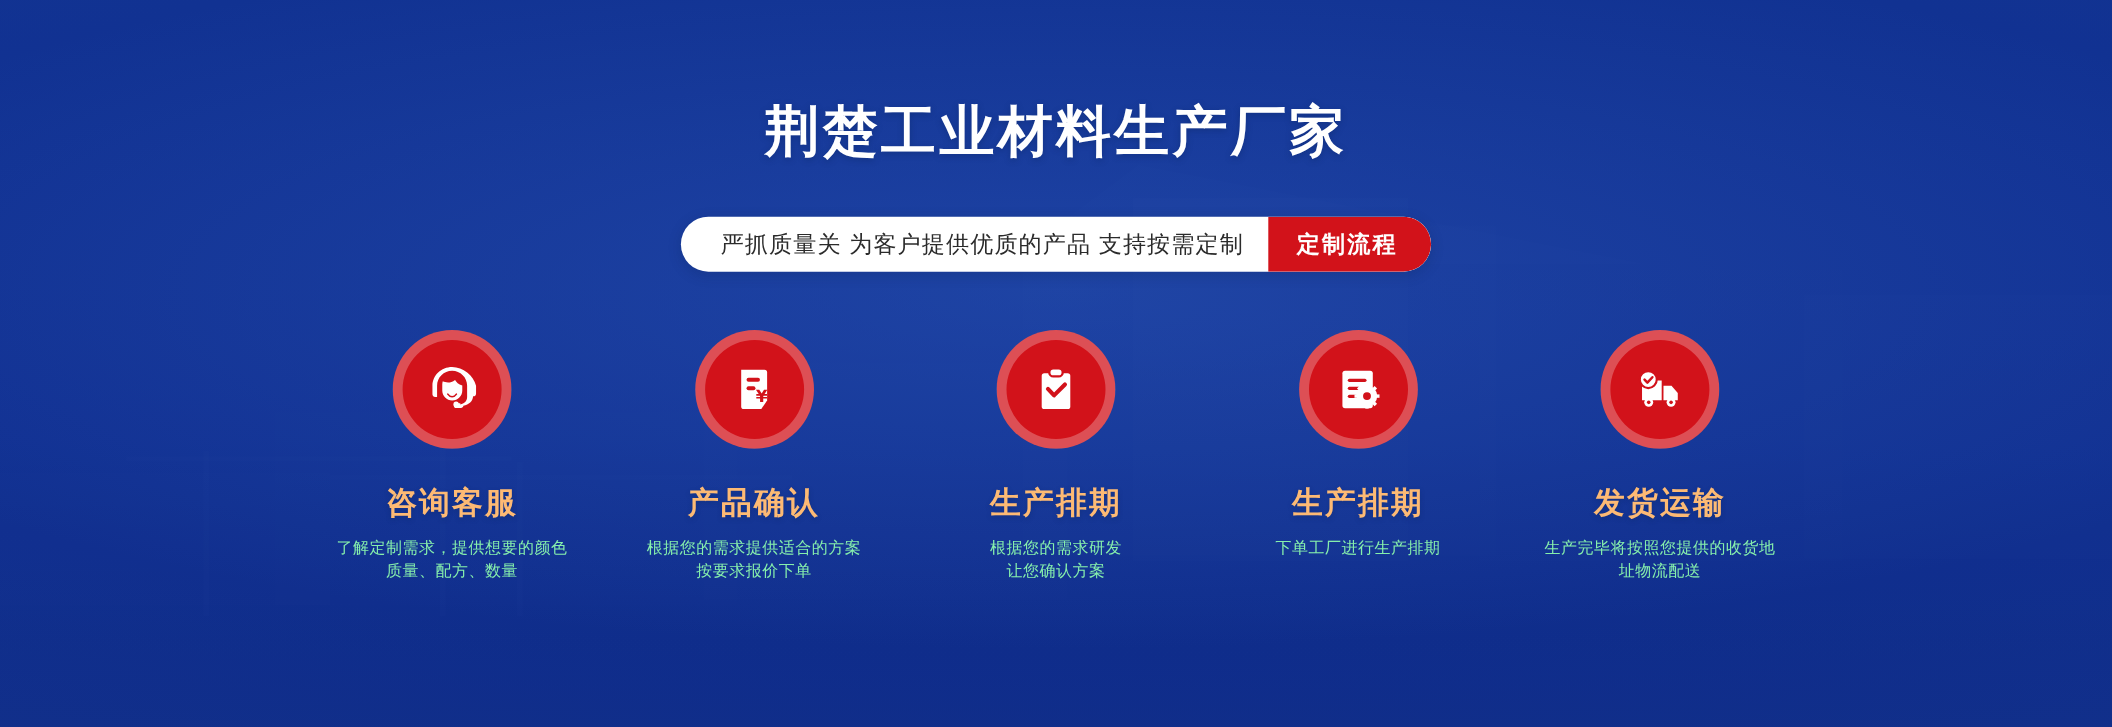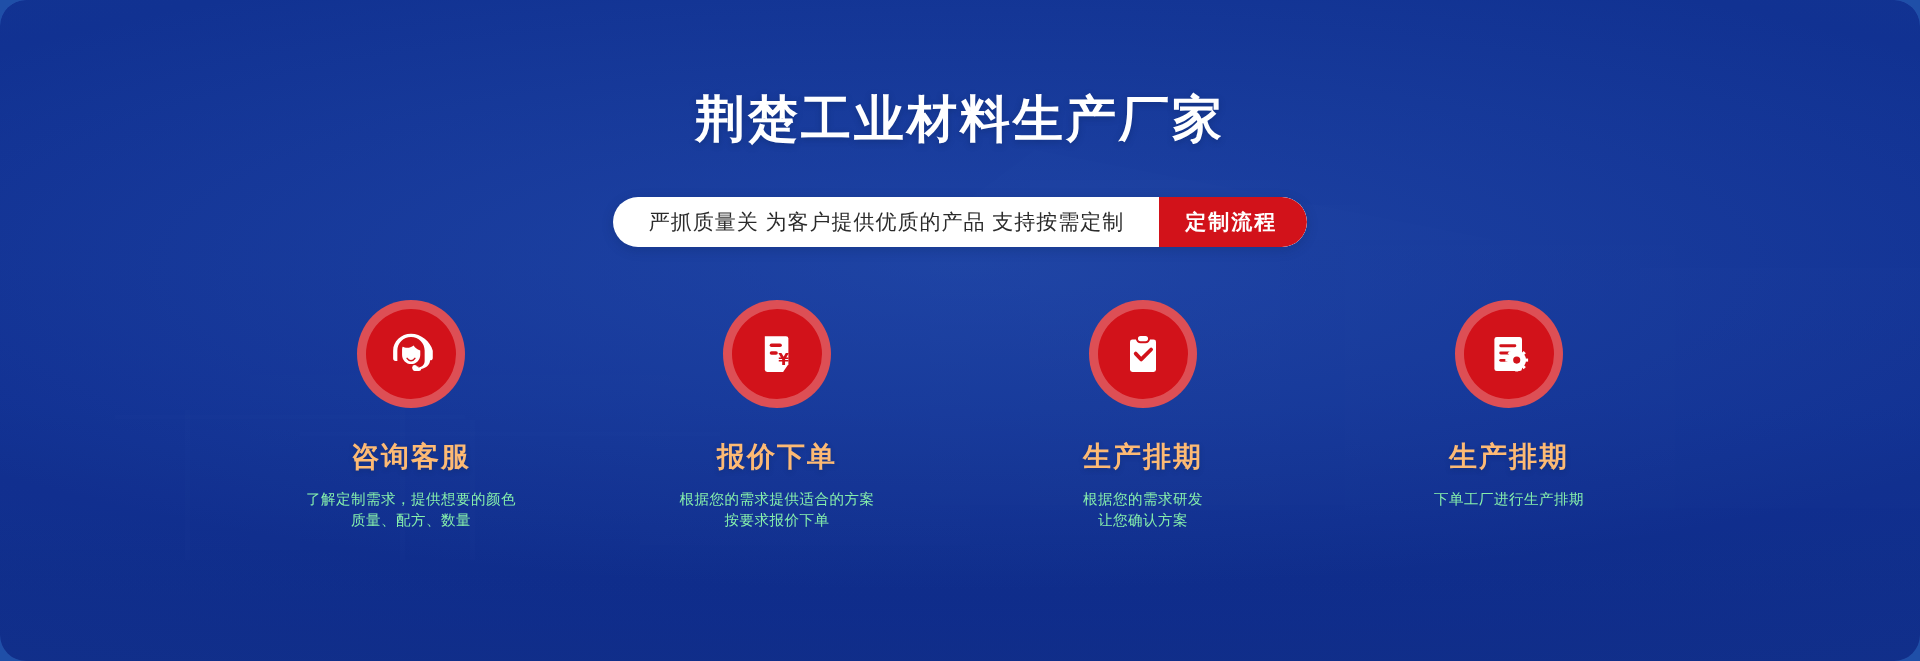--- a/index.html
+++ b/index.html
@@ -10,21 +10,20 @@
   }
   * { box-sizing: border-box; }
 
   .banner {
     position: relative;
     width: 1920px;
     height: 661px;
     overflow: hidden;
     font-family: "Liberation Sans", "DejaVu Sans", sans-serif;
     background: #2b5cb8;
-    border-radius: 26px;
   }
 
   
   .bg-photo {
     position: absolute;
     inset: 0;
     overflow: hidden;
   }
   .bg-sky {
     position: absolute;
@@ -128,21 +127,21 @@
     align-items: stretch;
     height: 50px;
     background: #ffffff;
     border-radius: 25px;
     overflow: hidden;
     box-shadow: 0 3px 12px rgba(8,30,75,.22);
   }
   .pill-text {
     display: flex;
     align-items: center;
-    padding: 0 35px 0 36px;
+    padding: 0 22px 0 36px;
     color: #2b2b2b;
     font-size: 21px;
     letter-spacing: 1px;
     white-space: nowrap;
   }
   .pill-btn {
     display: flex;
     align-items: center;
     justify-content: center;
     background: #d2121a;
@@ -262,21 +261,21 @@
         <div class="circle">
           <span>
             <svg viewBox="0 0 64 64" fill="#ffffff" xmlns="http://www.w3.org/2000/svg">
               <path d="M17 10h26a3 3 0 0 1 3 3v31.5L39.5 54H20a3 3 0 0 1-3-3V10z"></path>
               <rect x="23" y="19" width="15" height="4.4" rx="2.2" fill="#d2121a"></rect>
               <rect x="23" y="28.5" width="10" height="4.4" rx="2.2" fill="#d2121a"></rect>
               <text x="40" y="46" font-family="DejaVu Sans, sans-serif" font-size="19" font-weight="bold" fill="#d2121a" text-anchor="middle">¥</text>
             </svg>
           </span>
         </div>
-        <div class="step-title">报价下单</div>
+        <div class="step-title">产品确认</div>
         <div class="step-desc">根据您的需求提供适合的方案<br>按要求报价下单</div>
       </div>
 
       <div class="step">
         <div class="circle">
           <span>
             <svg viewBox="0 0 64 64" fill="#ffffff" xmlns="http://www.w3.org/2000/svg">
               <rect x="16" y="14" width="32" height="40" rx="3"></rect>
               <rect x="24.5" y="8.5" width="15" height="9" rx="4.5" fill="#ffffff" stroke="#d2121a" stroke-width="2.6"></rect>
               <path d="M23 31.5l6.8 7.2L42 26.5" stroke="#d2121a" stroke-width="4.6" fill="none" stroke-linecap="round" stroke-linejoin="round"></path>
@@ -309,16 +308,34 @@
                 </g>
                 <circle r="4.4" fill="#d2121a"></circle>
               </g>
             </svg>
           </span>
         </div>
         <div class="step-title">生产排期</div>
         <div class="step-desc">下单工厂进行生产排期</div>
       </div>
 
+      <div class="step">
+        <div class="circle">
+          <span>
+            <svg viewBox="0 0 64 64" fill="#ffffff" xmlns="http://www.w3.org/2000/svg">
+              <path d="M12 22h22v22H12z"></path>
+              <path d="M36 28h9l7 8v8h-16z"></path>
+              <circle cx="19.5" cy="46.5" r="5" fill="#ffffff"></circle>
+              <circle cx="19.5" cy="46.5" r="2" fill="#d2121a"></circle>
+              <circle cx="44.5" cy="46.5" r="5" fill="#ffffff"></circle>
+              <circle cx="44.5" cy="46.5" r="2" fill="#d2121a"></circle>
+              <circle cx="19" cy="21" r="9.5" fill="#ffffff" stroke="#d2121a" stroke-width="2.4"></circle>
+              <path d="M14.8 21l3.2 3.4 5.6-6" stroke="#d2121a" stroke-width="2.8" fill="none" stroke-linecap="round" stroke-linejoin="round"></path>
+            </svg>
+          </span>
+        </div>
+        <div class="step-title">发货运输</div>
+        <div class="step-desc">生产完毕将按照您提供的收货地<br>址物流配送</div>
+      </div>
 
     </div>
   </div>
 </div>
 
 </body></html>

